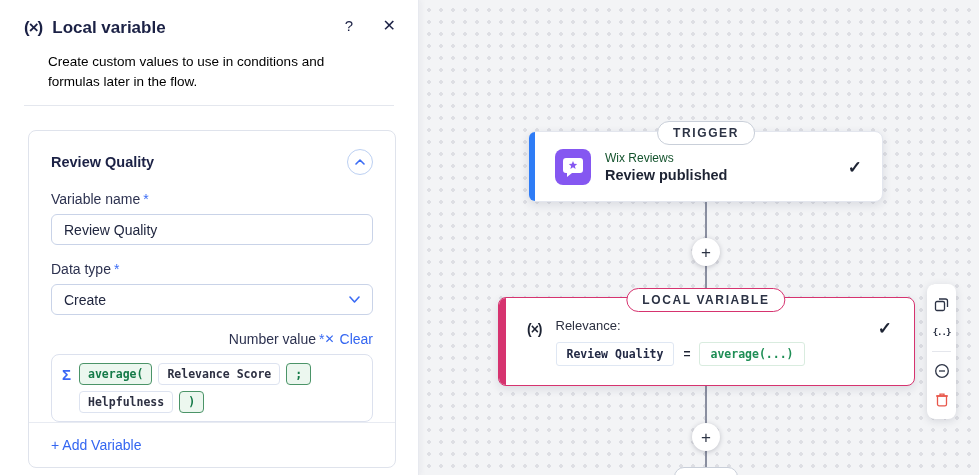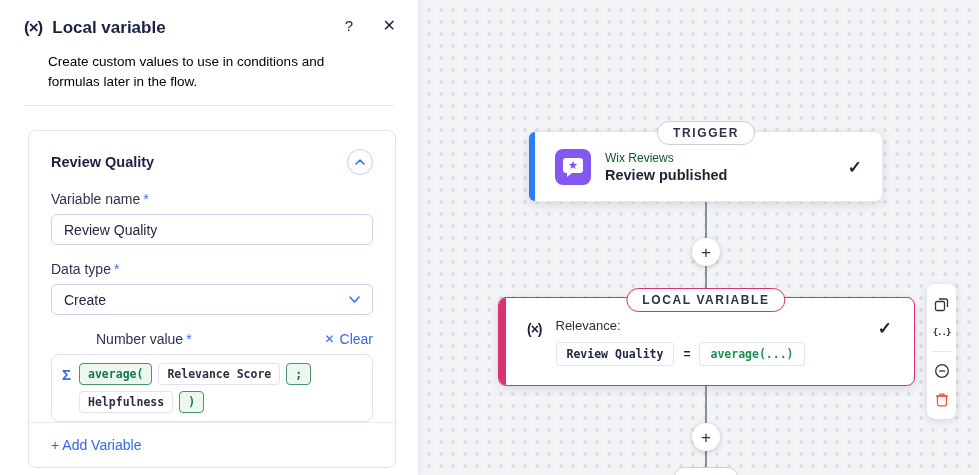--- a/index.html
+++ b/index.html
@@ -48,21 +48,21 @@
   .text-input {
     width:100%; height:31px; border:1px solid #c9d3e8; border-radius:6px;
     padding:0 12px; font-size:14px; color:#20263f; background:#fff;
     font-family:"Liberation Sans", sans-serif; outline:none; margin-bottom:16px;
   }
   .select-box {
     width:100%; height:31px; border:1px solid #c9d3e8; border-radius:6px;
     padding:0 12px; font-size:14px; color:#20263f; background:#fff;
     display:flex; align-items:center; justify-content:space-between; cursor:pointer; margin-bottom:16px;
   }
-  .label-row { display:flex; align-items:center; justify-content:space-between; margin-bottom:7px;margin-left:45px; }
+  .label-row { display:flex; align-items:center; justify-content:flex-end; margin-bottom:7px; }
   .clear-link { display:flex; align-items:center; gap:5px; color:#3466f1; font-size:14px; cursor:pointer; background:none; border:none; font-family:"Liberation Sans", sans-serif; }
   .clear-x { font-size:12px; }
   .formula-box {
     border:1px solid #dce1ee; border-radius:8px; padding:8px 10px;
     display:flex; gap:8px; align-items:flex-start;
   }
   .sigma { color:#3a67f5; font-size:15px; font-weight:700; padding-top:3px; }
   .token-wrap { display:flex; flex-wrap:wrap; gap:6px; row-gap:6px; max-width:280px; }
   .token {
     font-family:"DejaVu Sans Mono", monospace; font-weight:700; font-size:11.5px;

